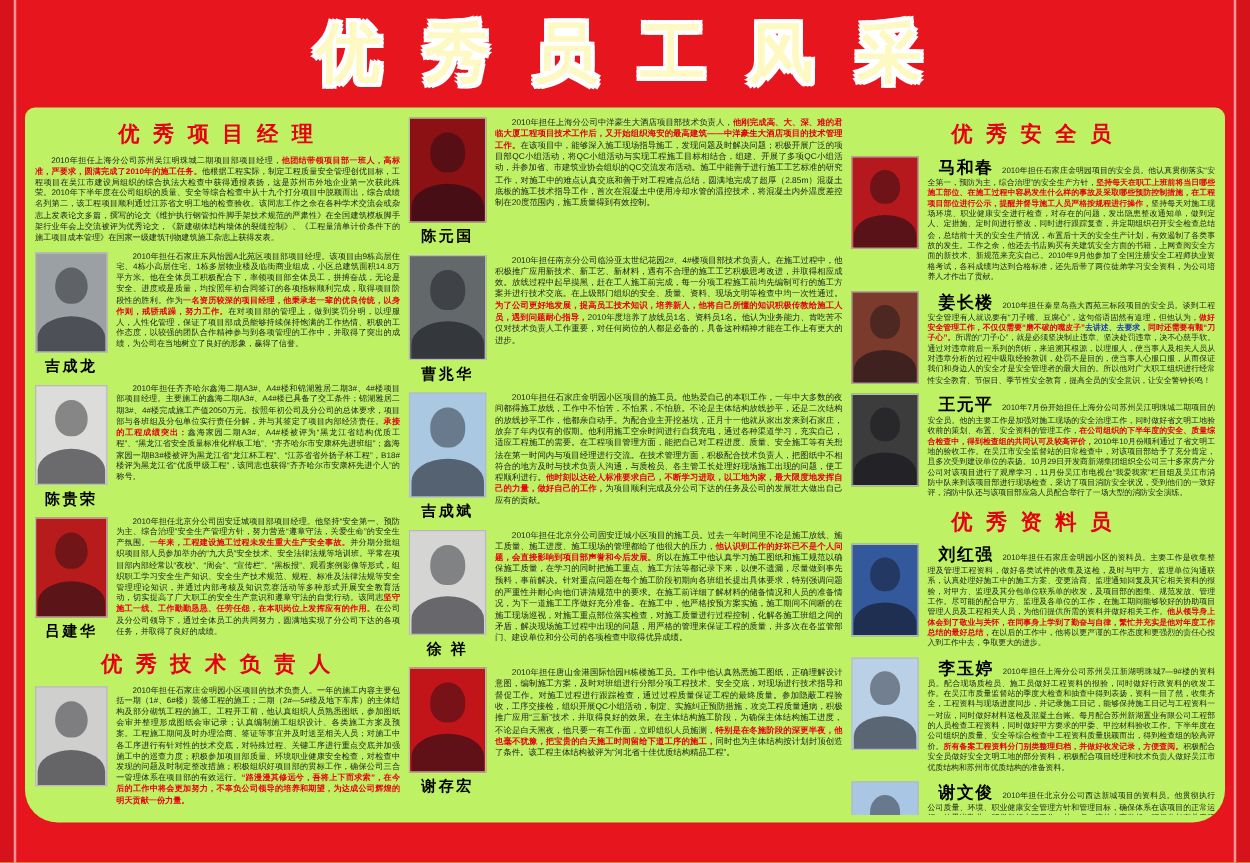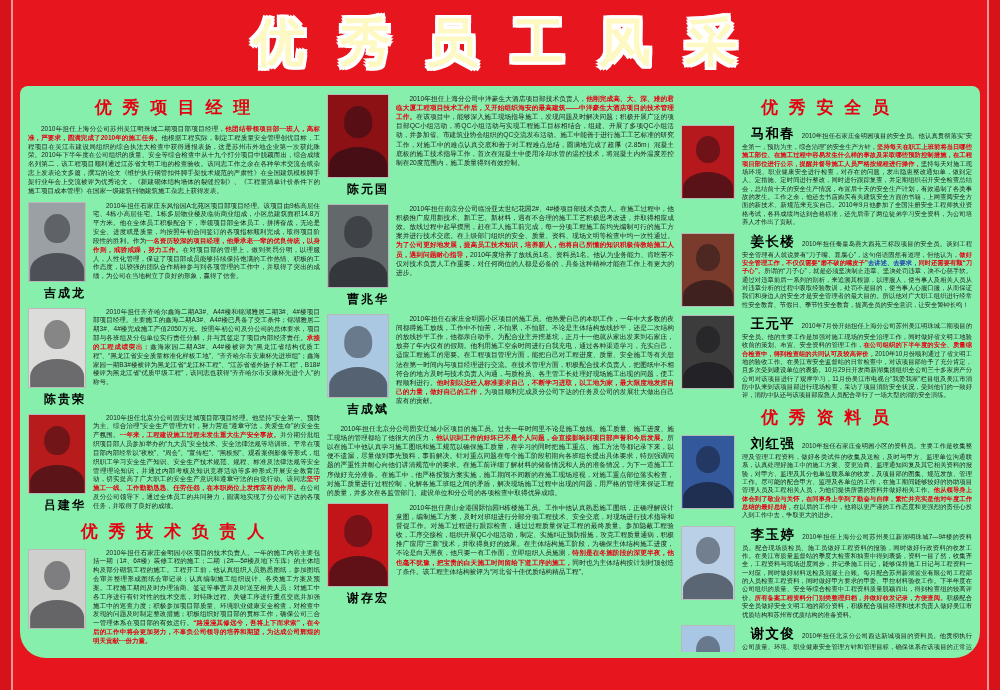--- a/index.html
+++ b/index.html
@@ -22,21 +22,21 @@
   .poster-title{
     margin:0;font-size:52px;font-weight:900;color:#fef9c3;
     letter-spacing:10px;white-space:nowrap;
     text-shadow:
       -3px -3px 0 #fff, 3px -3px 0 #fff, -3px 3px 0 #fff, 3px 3px 0 #fff,
       -3px 0 0 #fff, 3px 0 0 #fff, 0 -3px 0 #fff, 0 3px 0 #fff;
   }
 
   .panel{
     position:absolute;top:86px;left:20px;right:20px;bottom:32px;
-    background:#86efac;border-radius:8px 8px 26px 26px;
+    background:#bef264;border-radius:8px 8px 26px 26px;
     box-sizing:border-box;padding:8px 8px 6px;
     display:flex;gap:7px;overflow:hidden;
   }
   .col{overflow:hidden;box-sizing:border-box;}
   .col-left{width:292px;}
   .col-mid{width:347px;}
   .col-right{flex:1;}
 
   .sec-header{
     color:#e60012;font-weight:bold;text-align:center;
@@ -52,21 +52,21 @@
   .photo::before{ 
     content:"";position:absolute;left:50%;top:14%;width:46%;height:38%;
     transform:translateX(-50%);
     background:rgba(15,15,22,.42);border-radius:50% 50% 46% 46%;
   }
   .photo::after{ 
     content:"";position:absolute;left:50%;bottom:-8%;width:96%;height:44%;
     transform:translateX(-50%);
     background:rgba(15,15,22,.55);border-radius:55% 55% 0 0;
   }
-  .pname{font-weight:bold;font-size:12px;letter-spacing:2px;margin-top:3px;color:#000;white-space:nowrap;text-align:right;}
+  .pname{font-weight:bold;font-size:12px;letter-spacing:2px;margin-top:3px;color:#000;white-space:nowrap;}
 
   .ptext{flex:1;text-align:justify;color:#1d1d1d;}
   .col-left .ptext{font-size:6.5px;line-height:1.36;text-indent:2em;}
   .col-mid  .ptext{font-size:6.7px;line-height:1.36;text-indent:2em;}
   .col-right .ptext{font-size:6.3px;line-height:1.33;text-indent:1.4em;}
 
   .iname{
     font-family:"Liberation Serif",serif;font-weight:bold;
     font-size:13.5px;letter-spacing:1px;margin-right:7px;color:#000;
   }
@@ -151,20 +151,24 @@
 
     <div class="block">
       <div class="photo-wrap">
         <div class="photo" style="background: rgb(170, 200, 226);"></div>
         <div class="pname">吉成斌</div>
       </div>
       <div class="ptext"><span class="seg">2010年担任石家庄金明园小区项目的施工员。他热爱自己的本职工作，一年中大多数的夜间都得施工放线，工作中不怕苦，不怕累，不怕脏。不论是主体结构放线抄平，还是二次结构的放线抄平工作，他都亲自动手。为配合业主开挖基坑，正月十一他就从家出发来到石家庄，放弃了年内仅有的假期。他利用施工空余时间进行自我充电，通过各种渠道学习，充实自己，适应工程施工的需要。在工程项目管理方面，能把自己对工程进度、质量、安全施工等有关想法在第一时间内与项目经理进行交流。在技术管理方面，积极配合技术负责人，把图纸中不相符合的地方及时与技术负责人沟通，与质检员、各主管工长处理好现场施工出现的问题，使工程顺利进行。</span><span class="seg r">他时刻以达砼人标准要求自己，不断学习进取，以工地为家，最大限度地发挥自己的力量，做好自己的工作，</span><span class="seg">为项目顺利完成及分公司下达的任务及公司的发展壮大做出自己应有的贡献。</span></div>
     </div>
 
     <div class="block">
+      <div class="photo-wrap">
+        <div class="photo" style="background: rgb(213, 214, 212);"></div>
+        <div class="pname">徐 祥</div>
+      </div>
       <div class="ptext"><span class="seg">2010年担任北京分公司固安迂城小区项目的施工员。过去一年时间里不论是施工放线、施工质量、施工进度、施工现场的管理都给了他很大的压力，</span><span class="seg r">他认识到工作的好坏已不是个人问题，会直接影响到项目部声誉和今后发展。</span><span class="seg">所以在施工中他认真学习施工图纸和施工规范以确保施工质量，在学习的同时把施工重点、施工方法等都记录下来，以便不遗漏，尽量做到事先预料，事前解决。针对重点问题在每个施工阶段初期向各班组长提出具体要求，特别强调问题的严重性并耐心向他们讲清规范中的要求。在施工前详细了解材料的储备情况和人员的准备情况，为下一道施工工序做好充分准备。在施工中，他严格按预方案实施，施工期间不间断的在施工现场巡视，对施工重点部位落实检查，对施工质量进行过程控制，化解各施工班组之间的矛盾，解决现场施工过程中出现的问题，用严格的管理来保证工程的质量，并多次在各监管部门、建设单位和分公司的各项检查中取得优异成绩。</span></div>
     </div>
 
     <div class="block">
       <div class="photo-wrap">
         <div class="photo" style="background: rgb(193, 21, 26);"></div>
         <div class="pname">谢存宏</div>
       </div>
       <div class="ptext"><span class="seg">2010年担任唐山金港国际怡园H栋楼施工员。工作中他认真熟悉施工图纸，正确理解设计意图，编制施工方案，及时对班组进行分部分项工程技术、安全交底，对现场进行技术指导和督促工作。对施工过程进行跟踪检查，通过过程质量保证工程的最终质量。参加隐蔽工程验收，工序交接检，组织开展QC小组活动，制定、实施纠正预防措施，攻克工程质量通病，积极推广应用“三新”技术，并取得良好的效果。在主体结构施工阶段，为确保主体结构施工进度，不论是白天黑夜，他只要一有工作面，立即组织人员施测，</span><span class="seg r">特别是在冬施阶段的深更半夜，他也毫不犹豫，把宝贵的白天施工时间留给下道工序的施工，</span><span class="seg">同时也为主体结构按计划封顶创造了条件。该工程主体结构被评为“河北省十佳优质结构精品工程”。</span></div>
     </div>

